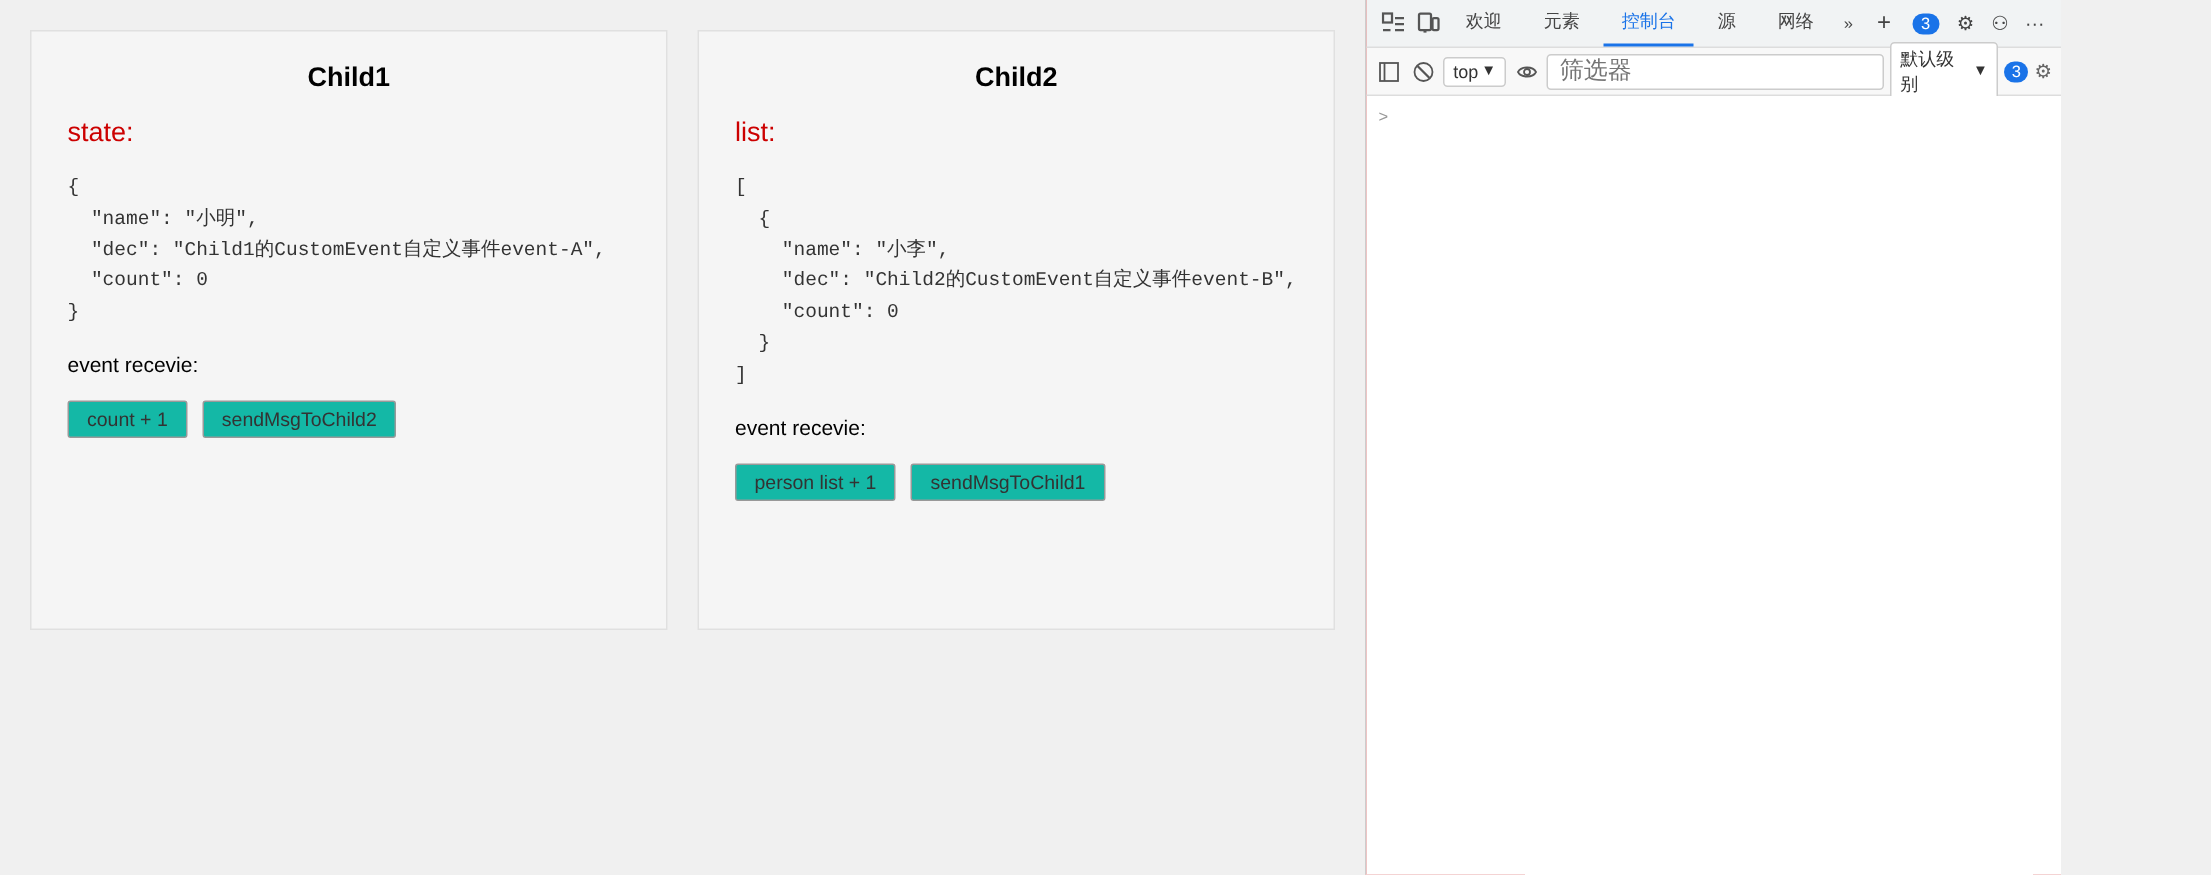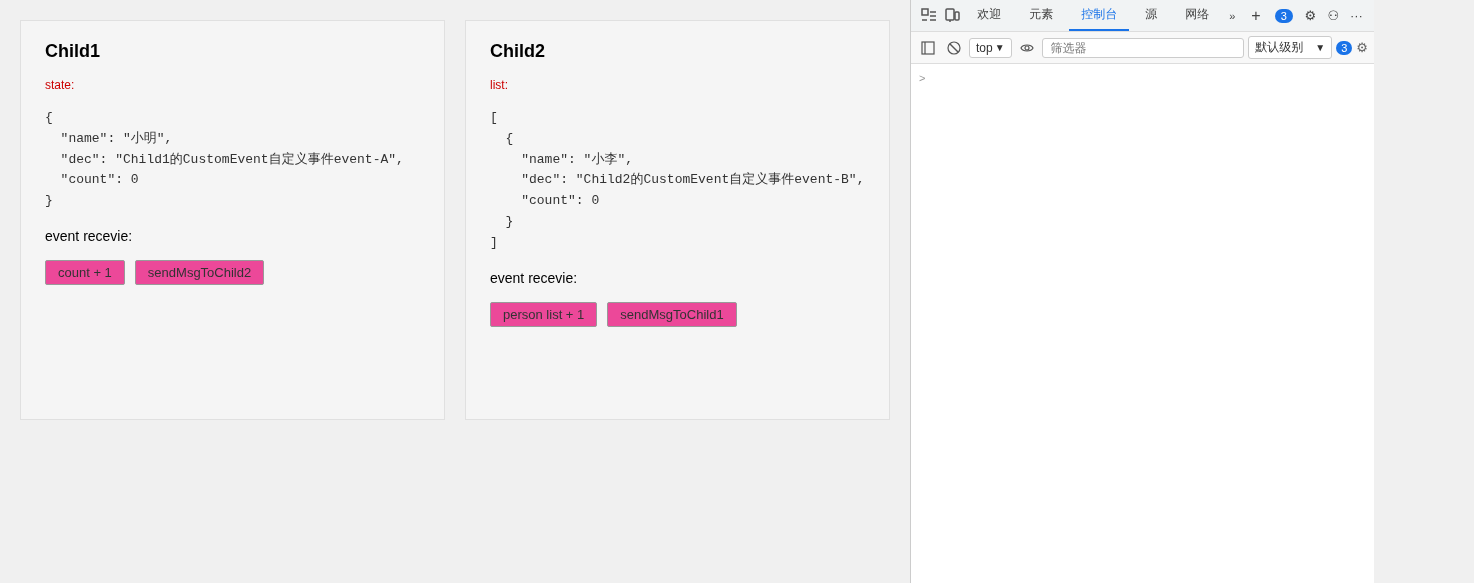--- a/index.html
+++ b/index.html
@@ -31,26 +31,27 @@
       min-height: 400px;
       padding: 20px 24px;
       display: flex;
       flex-direction: column;
       gap: 16px;
     }
 
     .child-title {
       font-weight: bold;
       font-size: 18px;
+      text-align: center;
       color: #000;
     }
 
     .section-label {
       color: #cc0000;
-      font-size: 12px;
+      font-size: 18px;
       font-weight: normal;
     }
 
     .code-block {
       font-family: 'Courier New', monospace;
       font-size: 13px;
       color: #333;
       line-height: 1.6;
       white-space: pre;
     }
@@ -62,21 +63,21 @@
 
     .button-row {
       display: flex;
       flex-direction: row;
       gap: 10px;
       align-items: center;
     }
 
     .btn {
       border: 1px solid #999;
-      background: #ec4899;
+      background: #14b8a6;
       padding: 4px 12px;
       font-size: 13px;
       cursor: pointer;
       color: #333;
       border-radius: 2px;
     }
 
     
     .devtools-panel {
       width: 464px;
@@ -179,21 +180,21 @@
       padding: 2px 6px;
       cursor: pointer;
       background: #fff;
     }
 
     .toolbar-filter {
       flex: 1;
       border: 1px solid #ccc;
       border-radius: 3px;
       padding: 2px 8px;
-      font-size: 12px;
+      font-size: 16px;
       background: #fff;
     }
 
     .toolbar-level {
       display: flex;
       align-items: center;
       gap: 12px;
       font-size: 12px;
       color: #333;
       border: 1px solid #ccc;

